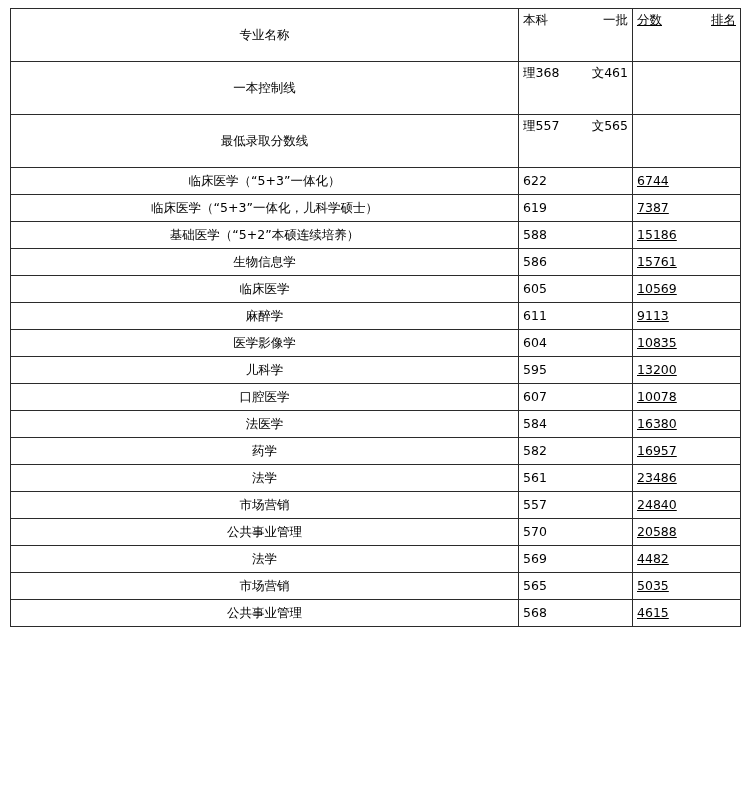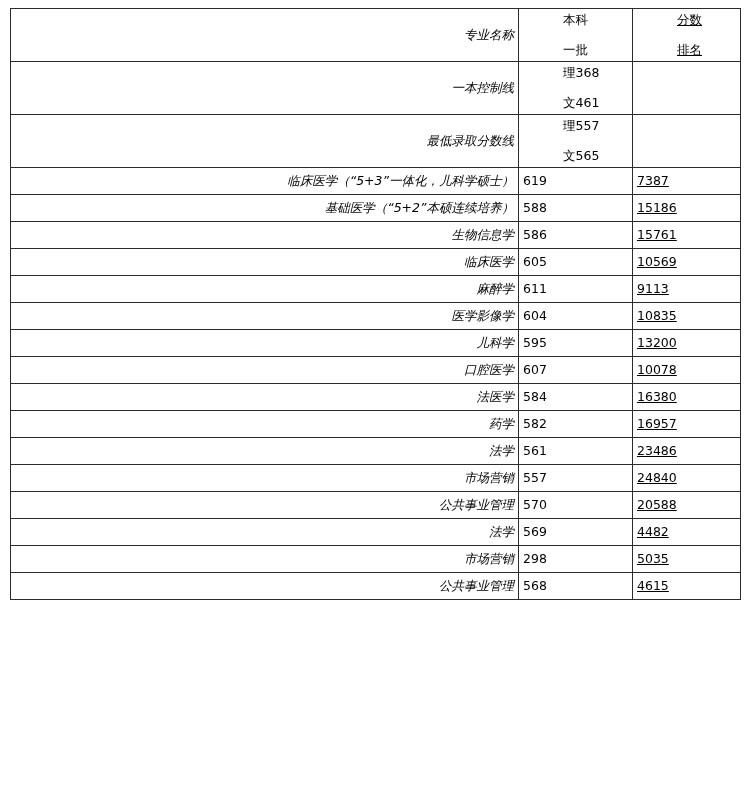--- a/index.html
+++ b/index.html
@@ -40,33 +40,31 @@
     line-height: 1.15;
     vertical-align: middle;
     color: #000000;
     white-space: nowrap;
     overflow: hidden;
     letter-spacing: 0;
   }
   tr.tall-row td { height: 52px; }
   tr.data-row td { height: 26px; }
 
-  td.cell-major   { text-align: right; font-style: italic; }
+  td.cell-major   { text-align: center; }
   td.cell-score   { text-align: left; }
   td.cell-rank    { text-align: left; text-decoration: underline; }
 
   
   .stack {
     display: flex;
-    flex-direction: column;
     justify-content: space-between;
     height: 44px;
     padding-top: 2px;
     padding-bottom: 2px;
-    margin-left: 40px;
   }
   .stack span { display: block; }
 
   td.cell-major-tall {
     vertical-align: middle;
   }
   .empty-cell { display: block; height: 100%; }
 </style>
 </head>
 <body>
@@ -121,20 +119,25 @@
           <span class="stack">
             <span>理557</span>
             <span>文565</span>
           </span>
         </td>
         <td class="cell-rank">
           <span class="empty-cell"></span>
         </td>
       </tr>
 
+    <tr class="data-row">
+          <td class="cell-major">临床医学（“5+3”一体化）</td>
+          <td class="cell-score">622</td>
+          <td class="cell-rank">6744</td>
+        </tr>
         <tr class="data-row">
           <td class="cell-major">临床医学（“5+3”一体化，儿科学硕士）</td>
           <td class="cell-score">619</td>
           <td class="cell-rank">7387</td>
         </tr>
         <tr class="data-row">
           <td class="cell-major">基础医学（“5+2”本硕连续培养）</td>
           <td class="cell-score">588</td>
           <td class="cell-rank">15186</td>
         </tr>
@@ -193,21 +196,21 @@
           <td class="cell-score">570</td>
           <td class="cell-rank">20588</td>
         </tr>
         <tr class="data-row">
           <td class="cell-major">法学</td>
           <td class="cell-score">569</td>
           <td class="cell-rank">4482</td>
         </tr>
         <tr class="data-row">
           <td class="cell-major">市场营销</td>
-          <td class="cell-score">298</td>
+          <td class="cell-score">565</td>
           <td class="cell-rank">5035</td>
         </tr>
         <tr class="data-row">
           <td class="cell-major">公共事业管理</td>
           <td class="cell-score">568</td>
           <td class="cell-rank">4615</td>
         </tr>
       </tbody>
   </table>
 </div>

